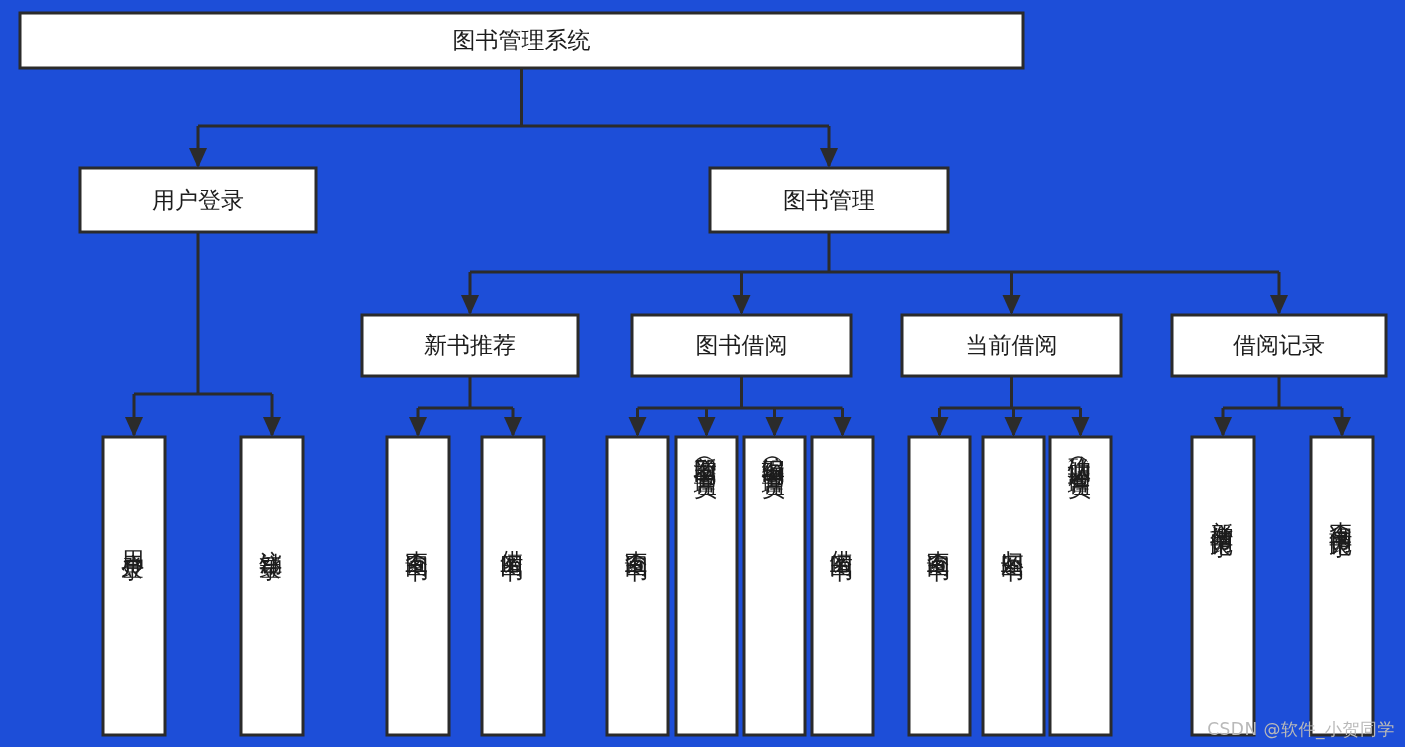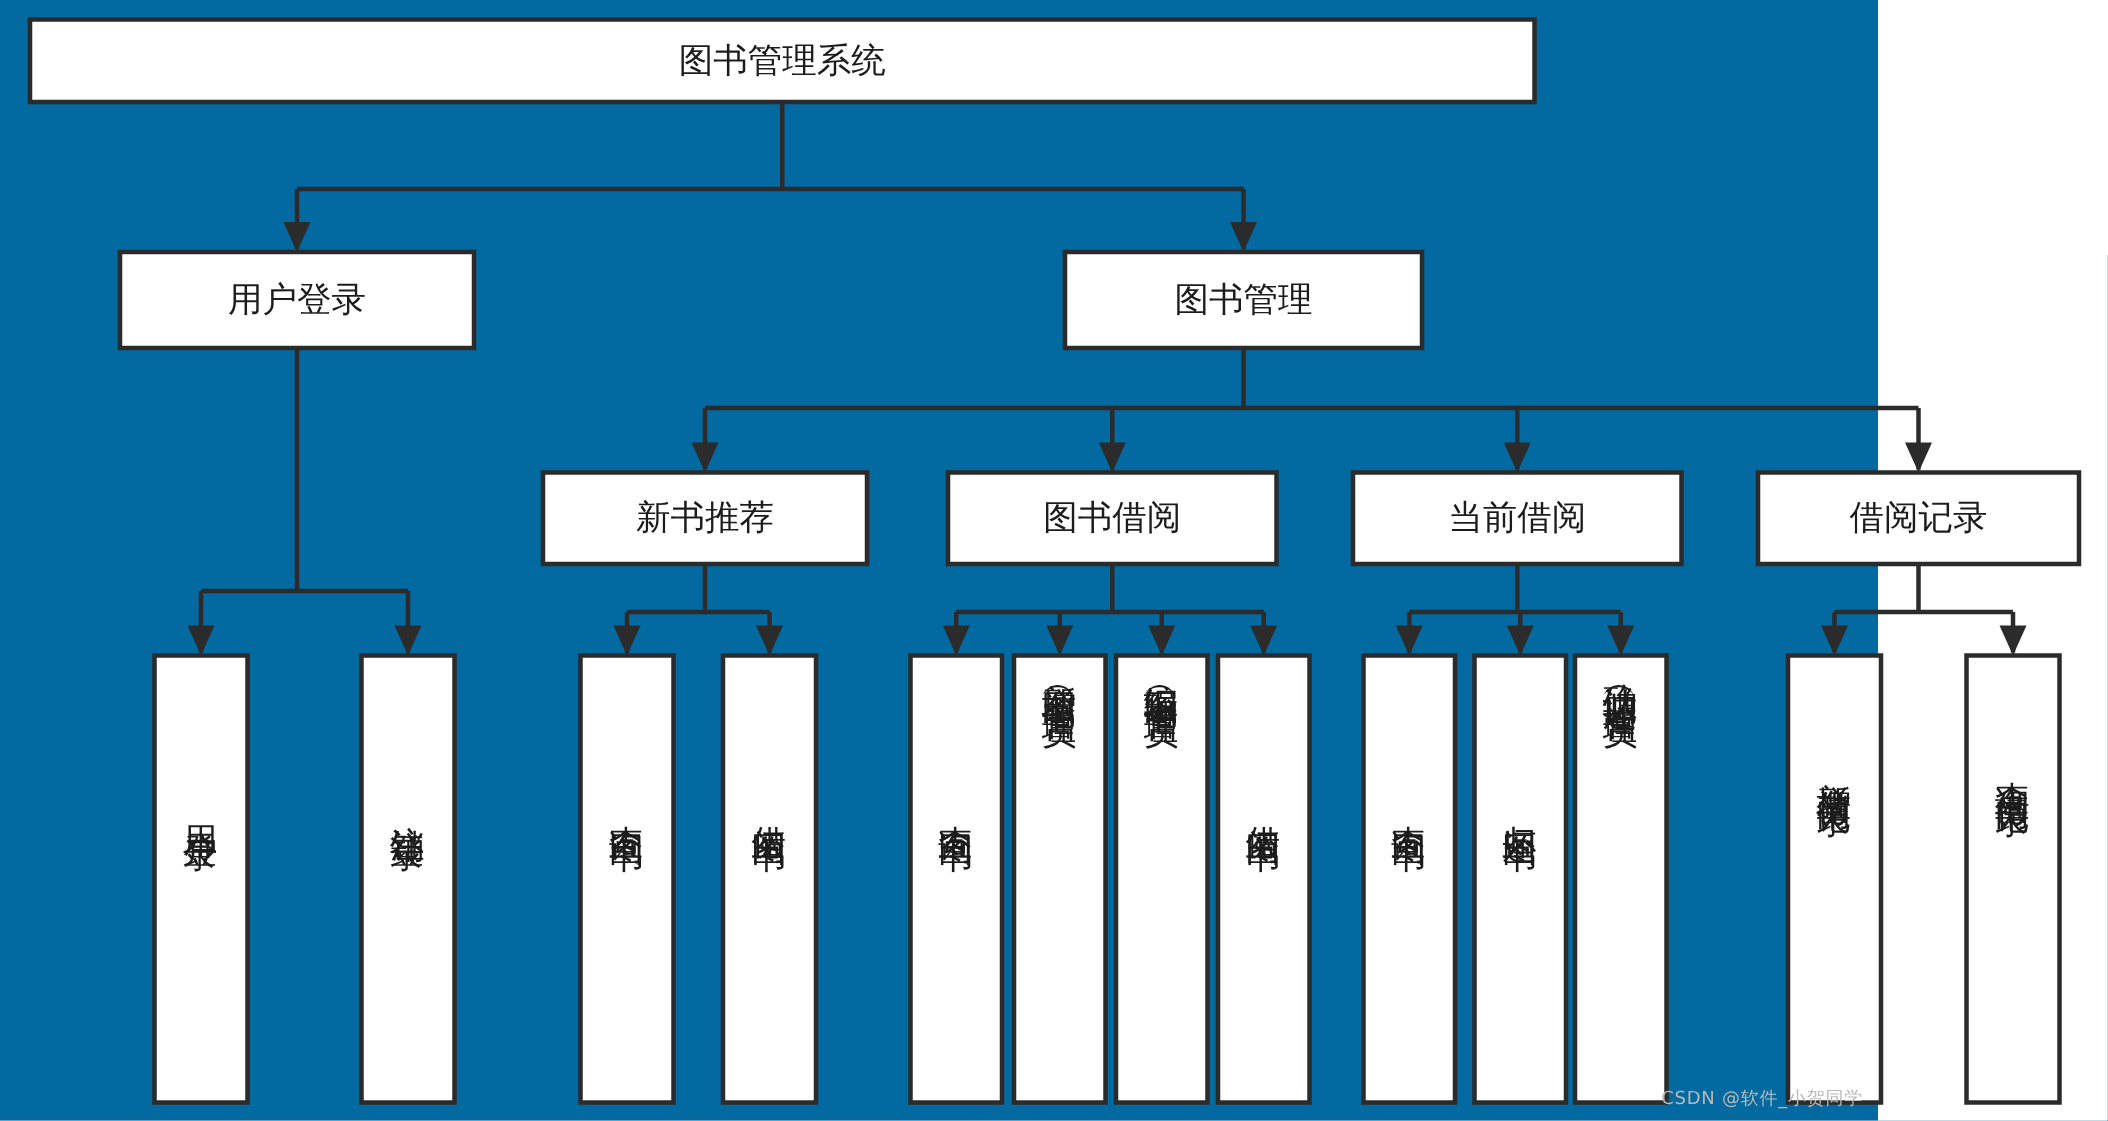--- a/index.html
+++ b/index.html
@@ -1,26 +1,26 @@
 <!DOCTYPE html>
 <html><head>
 <meta charset="utf-8">
 <style>
   html,body{margin:0;padding:0;background:#ffffff;}
   body{width:1405px;height:747px;overflow:hidden;
        font-family:"DejaVu Sans","Liberation Sans",sans-serif;}
-  #stage{position:relative;width:1252px;height:747px;background:#0369a1;}
+  #stage{position:relative;width:1405px;height:747px;background:#1d4ed8;}
   svg{position:absolute;top:0;left:0;}
   .node-box{fill:#ffffff;stroke:#2b2b2b;stroke-width:3;}
   .h-label{font-size:23px;fill:#1c1c1c;text-anchor:middle;dominant-baseline:middle;}
   .v-label{font-size:23px;fill:#1c1c1c;text-anchor:middle;
            writing-mode:vertical-rl;text-orientation:upright;letter-spacing:3px;}
   .edge{stroke:#2b2b2b;stroke-width:3;fill:none;}
   .arrow-head{fill:#2b2b2b;stroke:none;}
-  .watermark{position:absolute;right:10px;bottom:6px;font-size:12px;
+  .watermark{position:absolute;right:10px;bottom:6px;font-size:17px;
              color:#b9b9b9;letter-spacing:.5px;white-space:nowrap;}
 </style>
 </head>
 <body>
 
 <div id="stage">
   <svg id="diagram-svg" width="1405" height="747">
     <g id="edges-layer">
         <line x1="521.5" y1="68" x2="521.5" y2="126" class="edge"></line>
         <line x1="198" y1="126" x2="829" y2="126" class="edge"></line>

